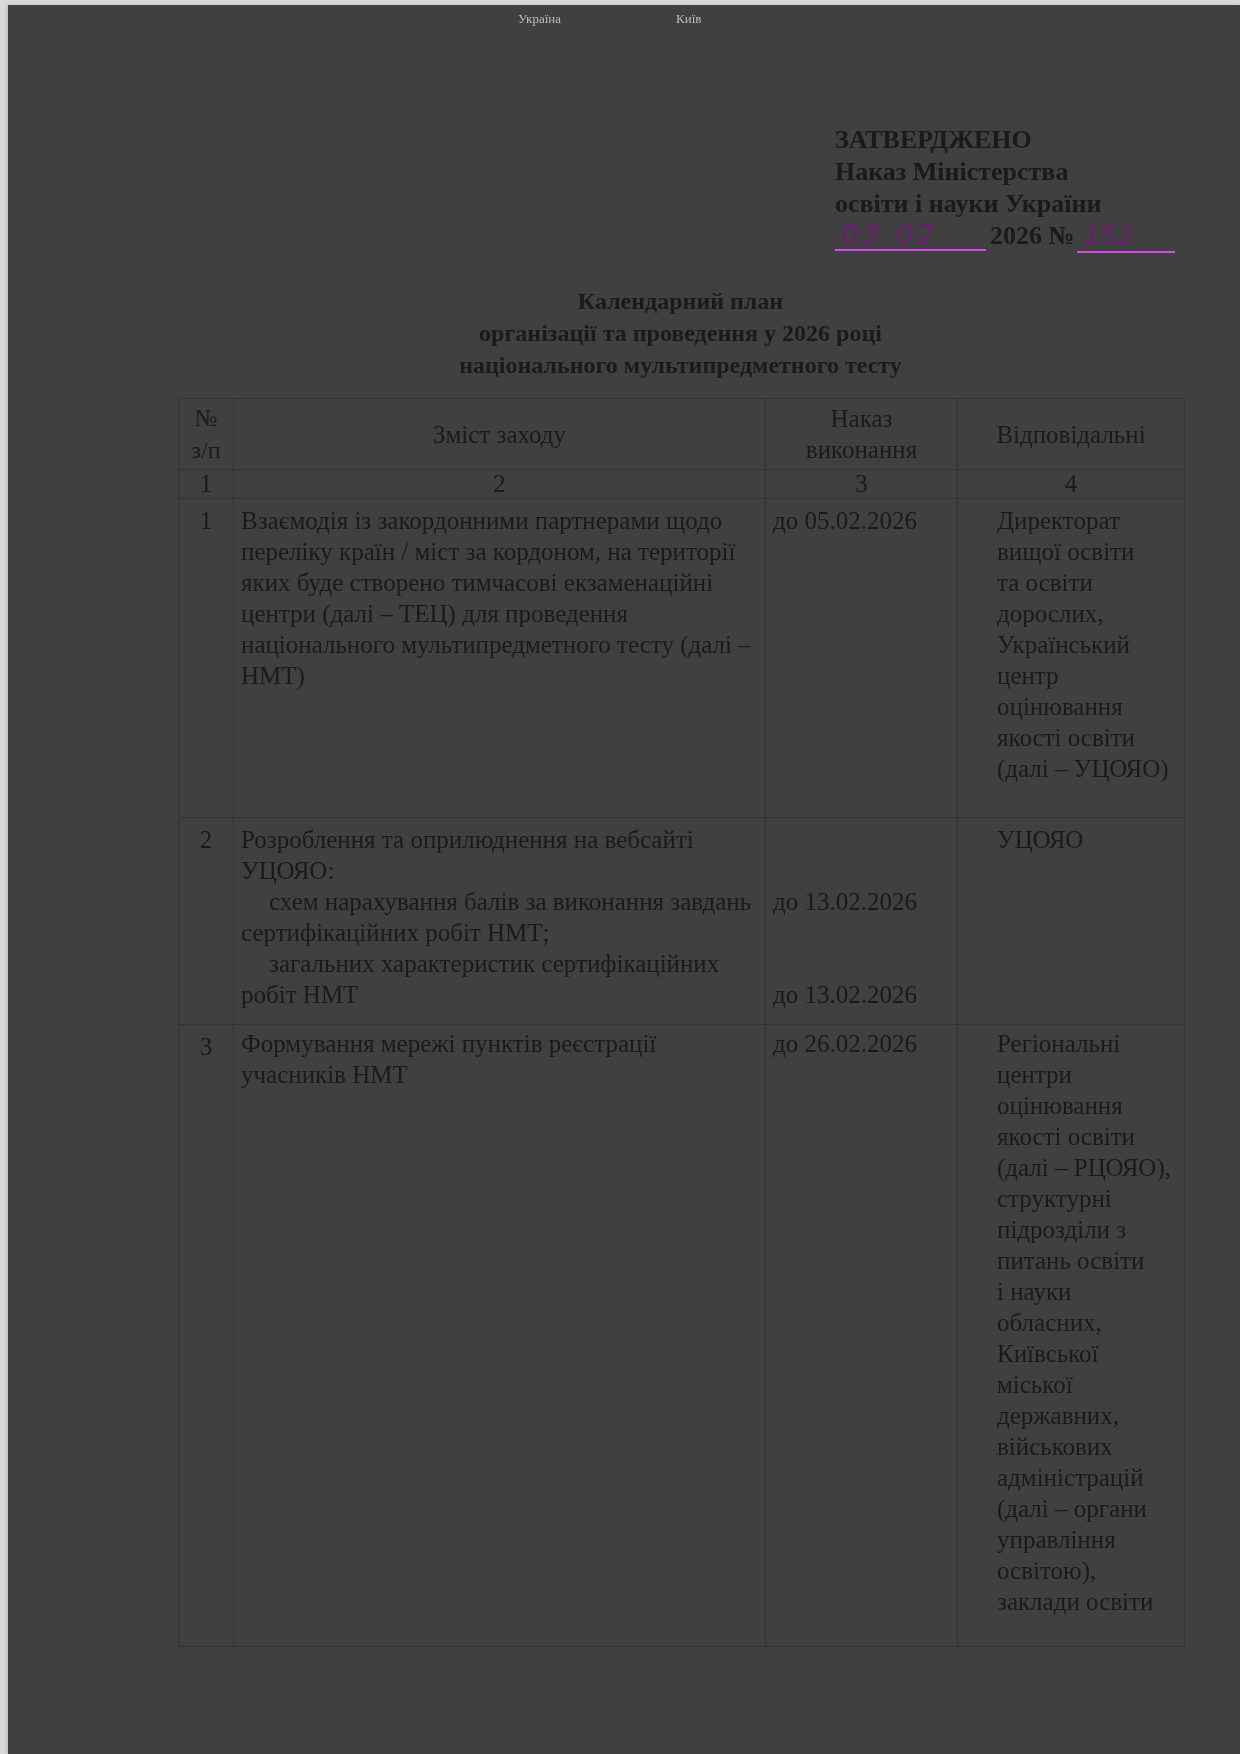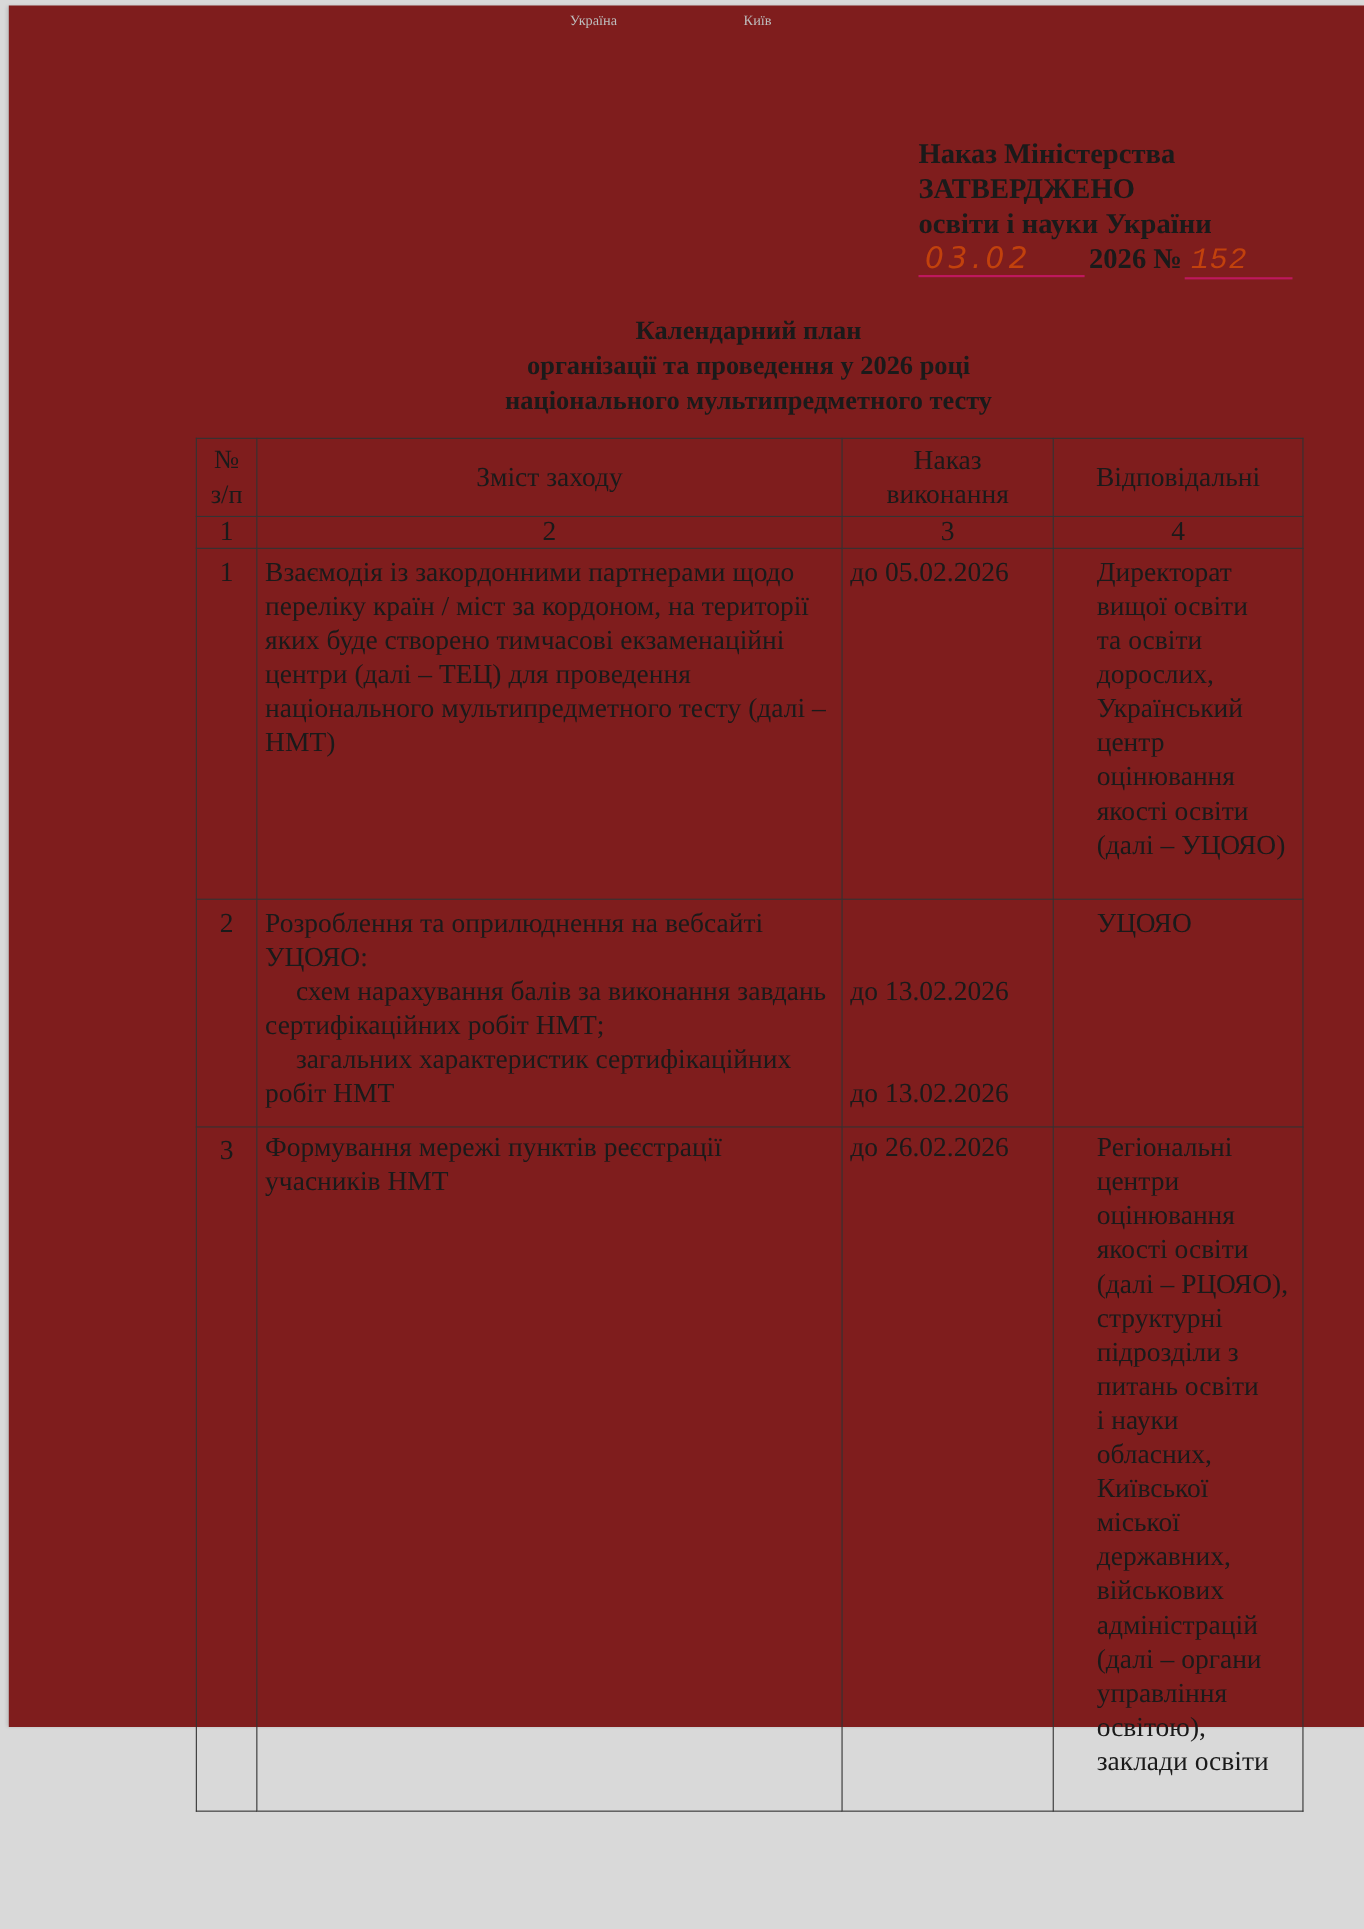--- a/index.html
+++ b/index.html
@@ -3,40 +3,40 @@
 <meta charset="utf-8">
 <style>
   html, body { margin:0; padding:0; }
   body {
     width:1240px; height:1754px; position:relative; overflow:hidden;
     background:#d9d9d9;
     font-family:"Liberation Serif", "DejaVu Serif", serif;
     color:#1a1a1a;
   }
   .page {
-    position:absolute; left:8px; top:5px; width:1232px; height:1565px;
-    background:#7f1d1d;
+    position:absolute; left:8px; top:5px; width:1232px; height:1749px;
+    background:#404040;
     box-shadow: -2px 0 3px rgba(0,0,0,0.12);
   }
   .bleed {
     position:absolute; top:6px; font-size:13px; color:#bdbdbd; filter:blur(0.6px);
   }
   .bleed.a { left:510px; }
   .bleed.b { left:668px; }
 
   .approval {
     position:absolute; left:835px; top:124px;
     font-weight:bold; font-size:26px; line-height:32px;
   }
   .approval .line { white-space:nowrap; }
   .approval .dateline { position:relative; white-space:nowrap; }
   .hand {
     font-family:"DejaVu Sans", sans-serif; font-style:italic; font-weight:normal;
-    font-size:27px; color:#c2410c;
-    display:inline-block; border-bottom:2px solid #be185d; line-height:28px;
+    font-size:27px; color:#701a75;
+    display:inline-block; border-bottom:2px solid #d946ef; line-height:28px;
   }
   .hand.date { width:145px; padding-left:6px; letter-spacing:4px; }
   .hand.num { width:92px; padding-left:6px; letter-spacing:1px;font-family:Liberation Mono, monospace; }
   .dateline .year { margin-left:4px; margin-right:2px; }
 
   .title {
     position:absolute; left:178px; width:1005px; top:285px;
     text-align:center; font-weight:bold; font-size:24px; line-height:32px;
   }
 
@@ -65,22 +65,22 @@
 </style>
 </head>
 <body>
 
 <div class="page">
   <span class="bleed a">Україна</span>
   <span class="bleed b">Київ</span>
 </div>
 
 <div class="approval">
+  <div class="line">ЗАТВЕРДЖЕНО</div>
   <div class="line">Наказ Міністерства</div>
-  <div class="line">ЗАТВЕРДЖЕНО</div>
   <div class="line">освіти і науки України</div>
   <div class="dateline">
     <span class="hand date">03.02</span><span class="year">2026 №</span><span class="hand num">152</span>
   </div>
 </div>
 
 <div class="title">
   <div>Календарний план</div>
   <div>організації та проведення у 2026 році</div>
   <div>національного мультипредметного тесту</div>

